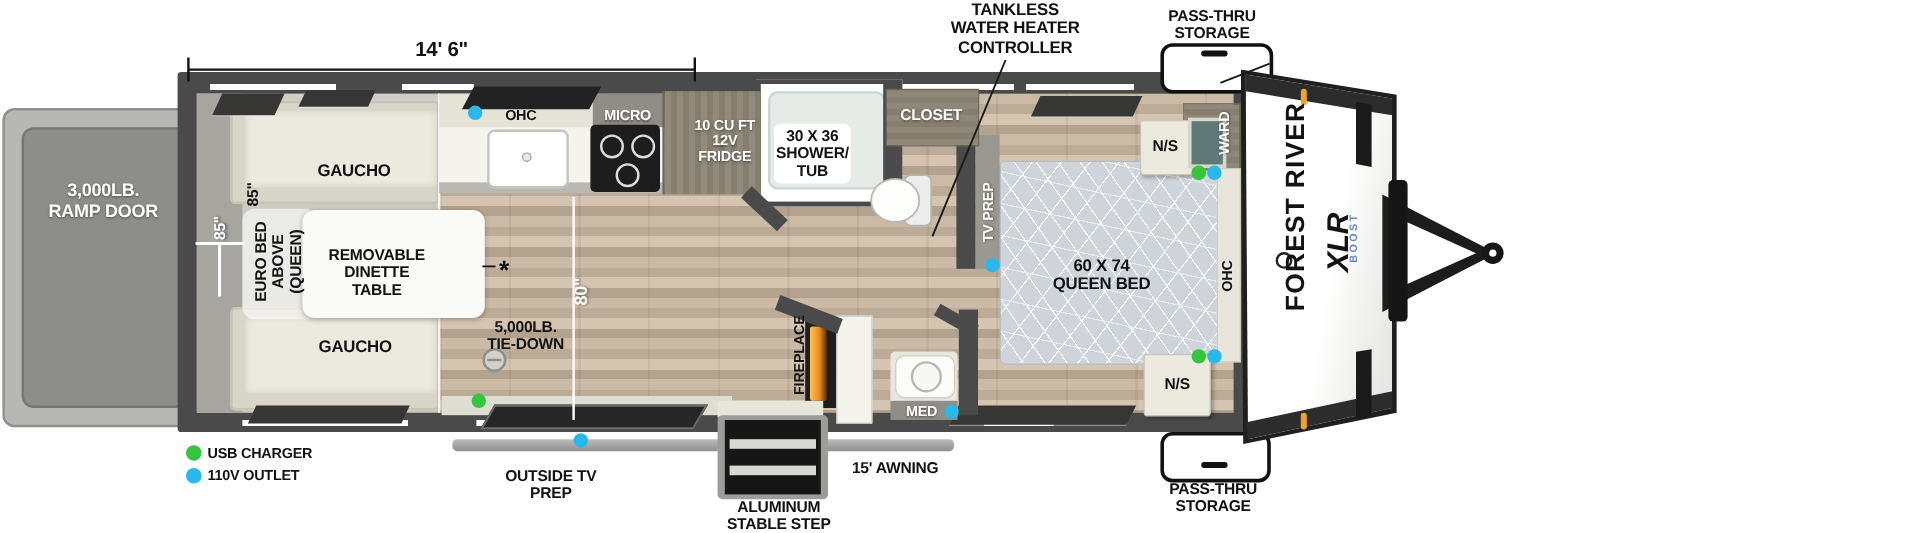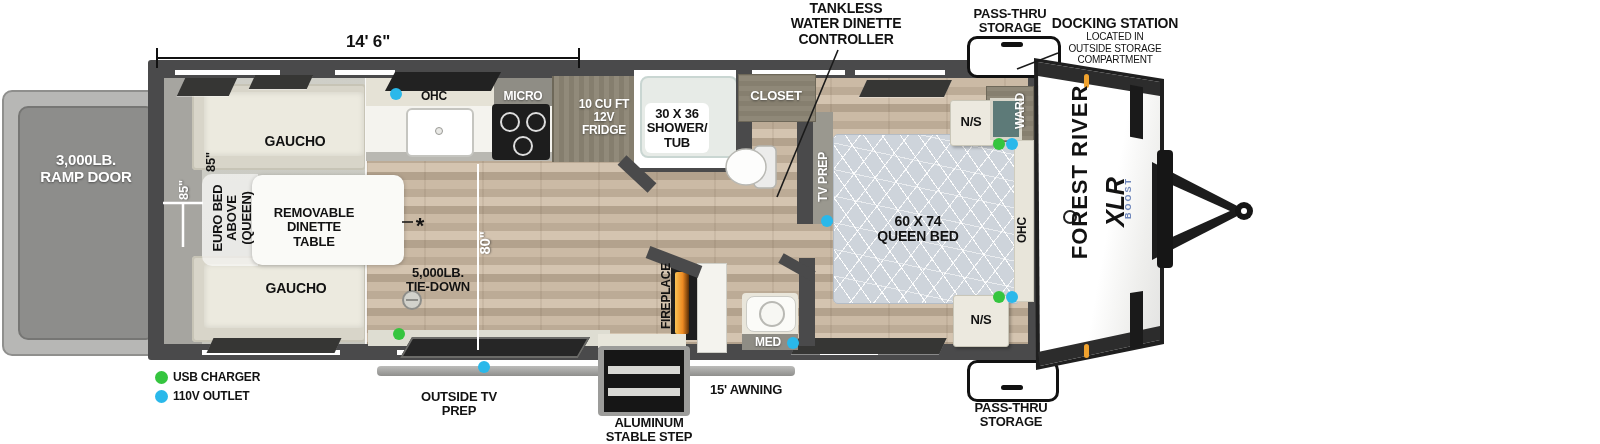--- a/index.html
+++ b/index.html
@@ -171,32 +171,26 @@
   <div class="dot" style="left:821px;top:215px;width:12px;height:12px;background:#2ab8ea;"></div>
   <div class="dot" style="left:787px;top:337px;width:12px;height:12px;background:#2ab8ea;"></div>
   <div class="dot" style="left:993px;top:138px;width:12px;height:12px;background:#35c53f;"></div>
   <div class="dot" style="left:1006px;top:138px;width:12px;height:12px;background:#2ab8ea;"></div>
   <div class="dot" style="left:993px;top:291px;width:12px;height:12px;background:#35c53f;"></div>
   <div class="dot" style="left:1006px;top:291px;width:12px;height:12px;background:#2ab8ea;"></div>
 
   <div class="l s17" style="left:368px;top:42px;">14' 6"</div>
   <div class="l s14" style="left:846px;top:24px;">
     <div>TANKLESS</div>
-    <div>WATER DINETTE</div>
+    <div>WATER HEATER</div>
     <div>CONTROLLER</div>
   </div>
   <div class="l s13" style="left:1010px;top:21px;">
     <div>PASS-THRU</div>
     <div>STORAGE</div>
-  </div>
-  <div class="l" style="left:1115px;top:40px;line-height:1.15;">
-    <div class="s14">DOCKING STATION</div>
-    <div class="s10" style="font-weight:400;">LOCATED IN</div>
-    <div class="s10" style="font-weight:400;">OUTSIDE STORAGE</div>
-    <div class="s10" style="font-weight:400;">COMPARTMENT</div>
   </div>
 
   <div class="l s14" style="left:295px;top:142px;">GAUCHO</div>
   <div class="l s14" style="left:296px;top:289px;">GAUCHO</div>
   <div class="l rot s13" style="left:232px;top:218px;z-index:51;">
     <div>EURO BED</div>
     <div>ABOVE</div>
     <div>(QUEEN)</div>
   </div>
   <div class="l s13" style="left:314px;top:227px;z-index:51;">

